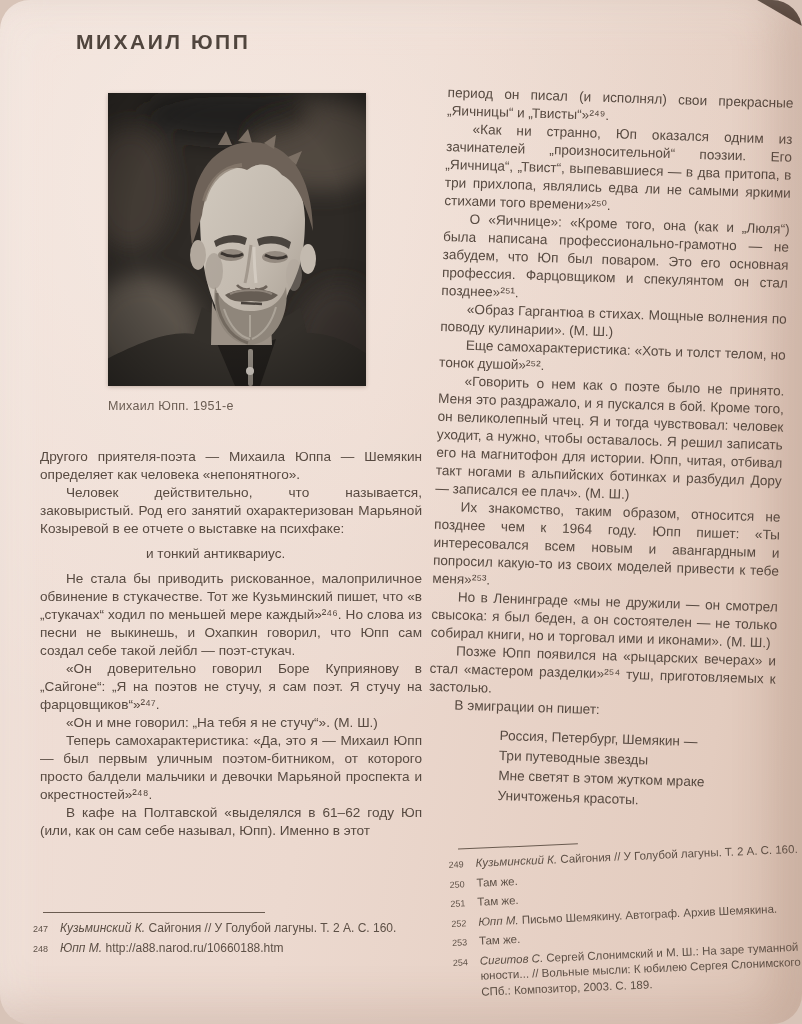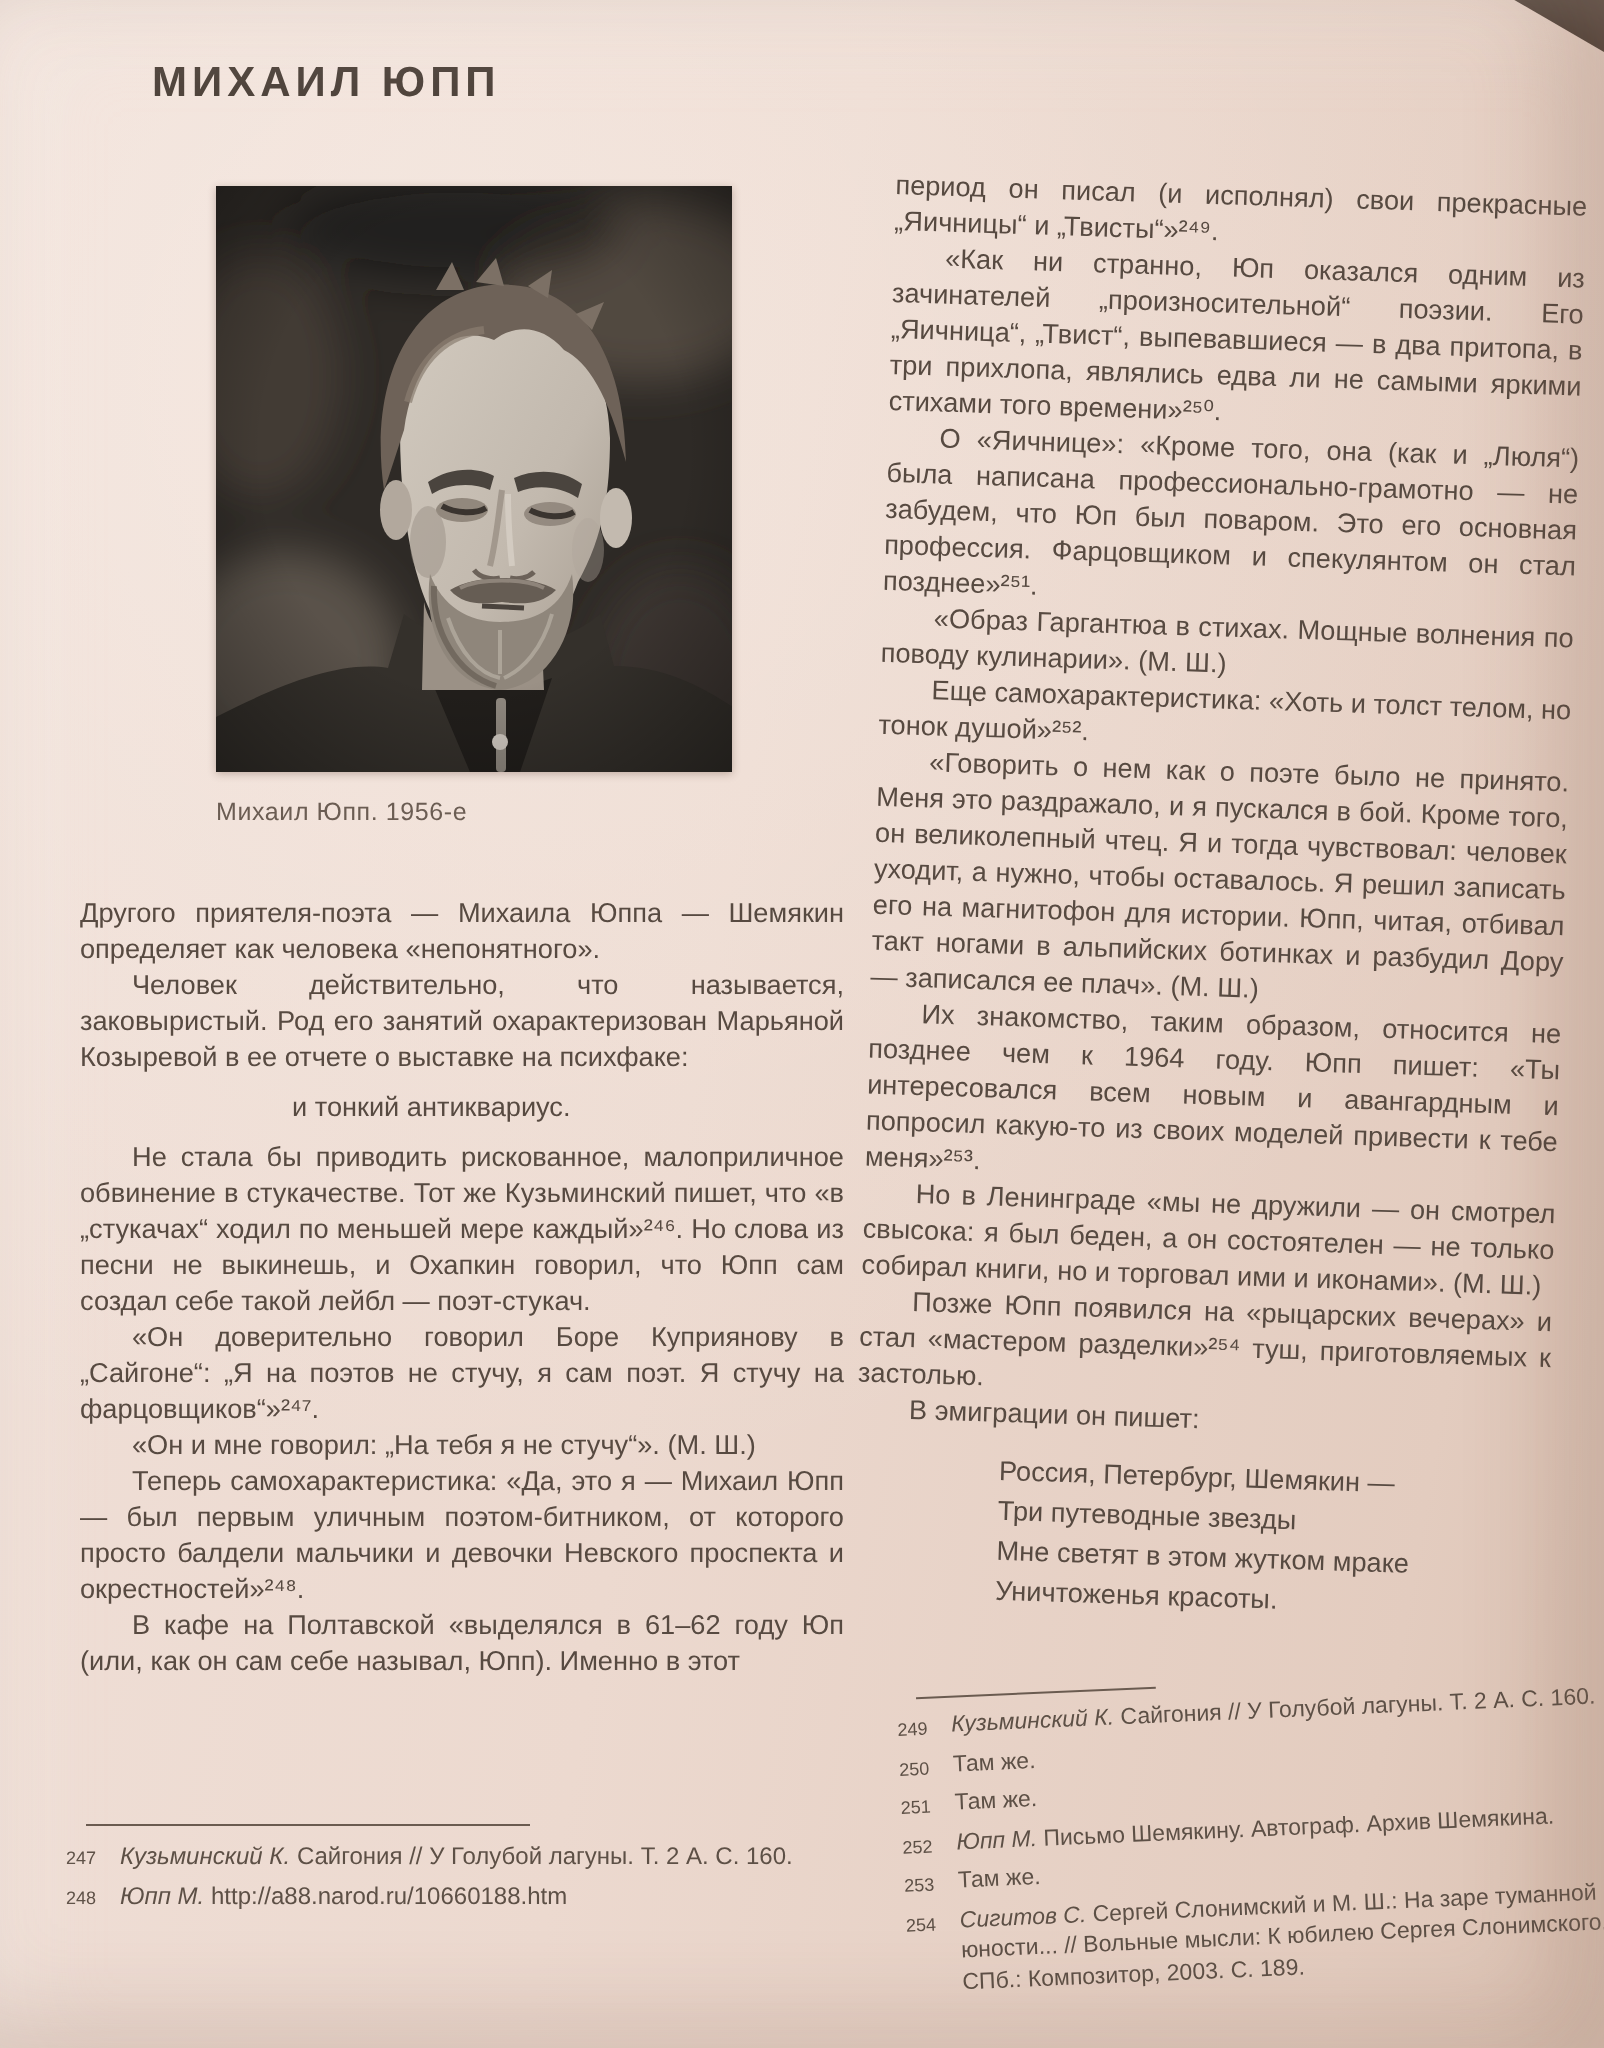--- a/index.html
+++ b/index.html
@@ -3,20 +3,21 @@
 <meta charset="utf-8">
 <style>
   html,body{margin:0;padding:0;background:#d8c4b8;}
   .page{
     position:relative;width:802px;height:1024px;overflow:hidden;
     background:
       radial-gradient(120% 90% at 28% 18%, rgba(255,249,244,.38), rgba(255,249,244,0) 62%),
       linear-gradient(100deg,#f0e0d8 0%,#ecd9cf 45%,#e3ccbf 86%,#dbc2b3 100%);
     font-family:"Liberation Sans","DejaVu Sans",sans-serif;
     color:#574a41;
+    border-radius:30px;
   }
   .page::after{
     content:"";position:absolute;inset:0;pointer-events:none;
     box-shadow:inset -24px -12px 48px rgba(110,70,48,.20), inset 10px 12px 42px rgba(255,252,248,.25);
   }
   .corner-tr{position:absolute;top:0;right:0;width:56px;height:26px;background:#42332a;
     clip-path:polygon(20% 0,100% 0,100% 100%);}
   .page-title{position:absolute;left:76px;top:16px;font-size:21px;letter-spacing:2.5px;color:#4e433b;}
   .photo{position:absolute;left:108px;top:93px;width:258px;height:293px;box-shadow:0 1px 4px rgba(80,50,35,.3);}
   .photo svg{display:block;width:100%;height:100%;}
@@ -109,32 +110,32 @@
 
       <path d="M133,210 L154,211" stroke="#4a433d" stroke-width="2.5"></path>
 
       <path d="M107,194 C103,224 118,250 142,252 C167,250 182,222 178,194 C172,212 159,218 142,218 C126,218 113,210 107,194 Z" fill="#8f867b"></path>
       <path d="M116,216 C122,234 132,244 142,246 M168,214 C163,232 153,242 144,246 M142,222 L142,244" stroke="#b3aba0" stroke-width="2" fill="none" opacity=".8"></path>
       <path d="M109,200 C108,222 120,244 140,250" stroke="#5f564d" stroke-width="3" fill="none" opacity=".6"></path>
       <rect x="0" y="0" width="258" height="293" fill="url(#vign)"></rect>
     </svg>
   </div>
 
-  <div class="photo-caption">Михаил Юпп. 1956-е</div>
+  <div class="photo-caption">Михаил Юпп. 1951-е</div>
 
   <div class="col left-col">
     <p>Другого приятеля-поэта — Михаила Юппа — Шемякин определяет как человека «непонятного».</p>
     <p class="indent">Человек действительно, что называется, заковыристый. Род его занятий охарактеризован Марьяной Козыревой в ее отчете о выставке на психфаке:</p>
     <div class="quote-block">
       <div>и тонкий антиквариус.</div>
     </div>
     <p class="indent">Не стала бы приводить рискованное, малоприличное обвинение в стукачестве. Тот же Кузьминский пишет, что «в „стукачах“ ходил по меньшей мере каждый»²⁴⁶. Но слова из песни не выкинешь, и Охапкин говорил, что Юпп сам создал себе такой лейбл — поэт-стукач.</p>
     <p class="indent">«Он доверительно говорил Боре Куприянову в „Сайгоне“: „Я на поэтов не стучу, я сам поэт. Я стучу на фарцовщиков“»²⁴⁷.</p>
     <p class="indent">«Он и мне говорил: „На тебя я не стучу“». (М. Ш.)</p>
-    <p class="indent">Теперь самохарактеристика: «Да, это я — Михаил Юпп — был первым уличным поэтом-битником, от которого просто балдели мальчики и девочки Невского проспекта и окрестностей»²⁴⁸.</p>
+    <p class="indent">Теперь самохарактеристика: «Да, это я — Михаил Юпп — был первым уличным поэтом-битником, от которого просто балдели мальчики и девочки Марьяной проспекта и окрестностей»²⁴⁸.</p>
     <p class="indent">В кафе на Полтавской «выделялся в 61–62 году Юп (или, как он сам себе называл, Юпп). Именно в этот</p>
   </div>
 
   <div class="col right-col">
     <p>период он писал (и исполнял) свои прекрасные „Яичницы“ и „Твисты“»²⁴⁹.</p>
     <p class="indent">«Как ни странно, Юп оказался одним из зачинателей „произносительной“ поэзии. Его „Яичница“, „Твист“, выпевавшиеся — в два притопа, в три прихлопа, являлись едва ли не самыми яркими стихами того времени»²⁵⁰.</p>
     <p class="indent">О «Яичнице»: «Кроме того, она (как и „Люля“) была написана профессионально-грамотно — не забудем, что Юп был поваром. Это его основная профессия. Фарцовщиком и спекулянтом он стал позднее»²⁵¹.</p>
     <p class="indent">«Образ Гаргантюа в стихах. Мощные волнения по поводу кулинарии». (М. Ш.)</p>
     <p class="indent">Еще самохарактеристика: «Хоть и толст телом, но тонок душой»²⁵².</p>
     <p class="indent">«Говорить о нем как о поэте было не принято. Меня это раздражало, и я пускался в бой. Кроме того, он великолепный чтец. Я и тогда чувствовал: человек уходит, а нужно, чтобы оставалось. Я решил записать его на магнитофон для истории. Юпп, читая, отбивал такт ногами в альпийских ботинках и разбудил Дору — записался ее плач». (М. Ш.)</p>

